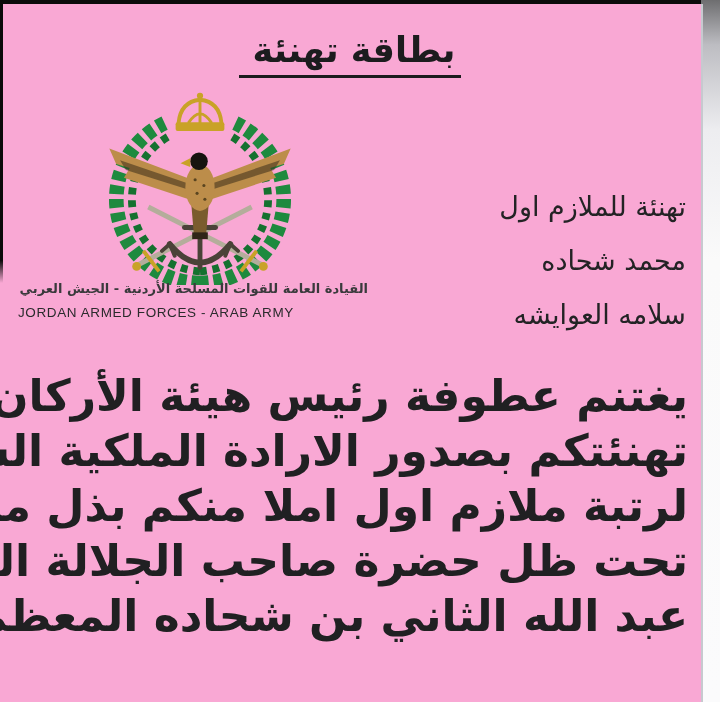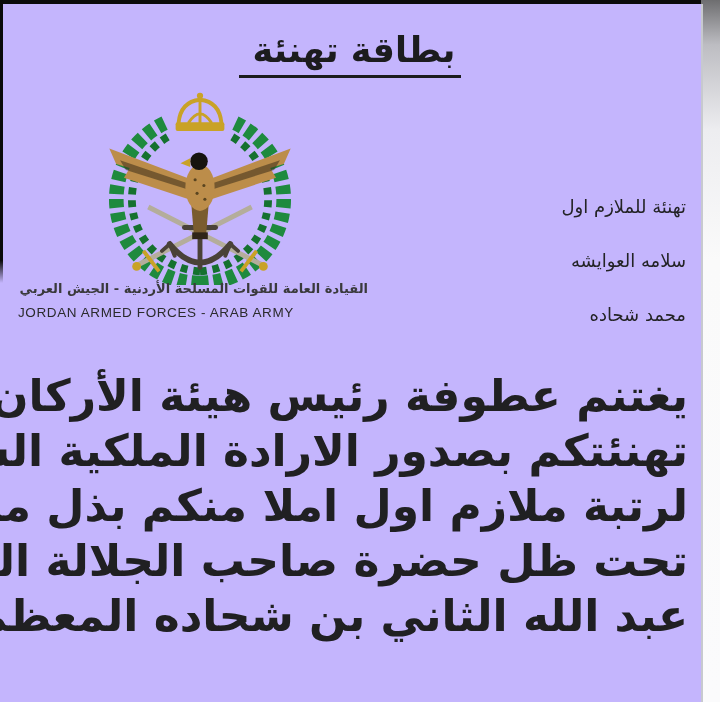--- a/index.html
+++ b/index.html
@@ -2,21 +2,21 @@
 <html lang="ar"><head>
 <meta charset="utf-8">
 <style>
   html,body{margin:0;padding:0;}
   body{
     width:720px;height:702px;
     background:#ffffff;
     font-family:"DejaVu Sans",sans-serif;
     position:relative;overflow:hidden;
   }
-  .card{position:absolute;inset:0;background:#c4b5fd;text-decoration:underline;}
+  .card{position:absolute;inset:0;background:#f9a8d4;text-decoration:underline;}
   
   .edge-top{position:absolute;top:0;left:0;width:720px;height:4px;background:#0b0b0b;}
   .edge-left{position:absolute;top:0;left:0;width:3px;height:283px;
     background:linear-gradient(to bottom,#0a0a0a 0 92%,rgba(10,10,10,0) 100%);}
   .edge-right{position:absolute;top:0;right:0;width:19px;height:702px;
     background:linear-gradient(to bottom,#6e6e70 0,#bdbdc2 45px,#ededf0 130px,#fafafa 260px,#fbfbfc 100%);}
   .edge-right-line{position:absolute;top:4px;right:17px;width:2px;height:698px;background:#c7c9cf;}
 
   .title-wrap{position:absolute;top:30px;left:0;width:700px;text-align:center;}
   .title{
@@ -33,21 +33,21 @@
   }
   .emblem-caption-en{
     position:absolute;left:18px;top:305px;width:340px;text-align:left;
     font-family:"Liberation Sans","DejaVu Sans",sans-serif;
     font-size:13.5px;color:#2b2b2d;letter-spacing:0.6px;white-space:nowrap;
   }
 
   .dedication{
     position:absolute;top:180px;right:34px;width:330px;
     direction:rtl;text-align:right;color:#232325;
-    font-size:18px;line-height:54px;
+    font-size:27px;line-height:54px;
   }
   .dedication div{white-space:nowrap;}
 
   .body-text{
     position:absolute;top:368px;right:32px;left:44px;
     direction:rtl;text-align:right;color:#202022;
     font-size:44px;font-weight:bold;line-height:55px;
   }
   .body-text div{white-space:nowrap;}
 </style>
@@ -115,22 +115,22 @@
       <line x1="115" y1="10" x2="115" y2="34" stroke-width="3" stroke="#c9a227"></line>
       <rect x="90" y="33" width="50" height="9" rx="2" fill="#c9a227"></rect>
     </g>
   </svg>
 
   <div class="emblem-caption-ar">القيادة العامة للقوات المسلحة الأردنية - الجيش العربي</div>
   <div class="emblem-caption-en">JORDAN ARMED FORCES - ARAB ARMY</div>
 
   <div class="dedication">
     <div>تهنئة للملازم اول</div>
+    <div>محمد شحاده</div>
     <div>سلامه العوايشه</div>
-    <div>محمد شحاده</div>
   </div>
 
   <div class="body-text">
     <div>يغتنم عطوفة رئيس هيئة الأركان المشتركة</div>
     <div>تهنئتكم بصدور الارادة الملكية السامية بالترفيع</div>
     <div>لرتبة ملازم اول املا منكم بذل مزيدا من العطاء</div>
     <div>تحت ظل حضرة صاحب الجلالة الهاشمية الملك</div>
     <div>عبد الله الثاني بن شحاده المعظم</div>
   </div>
 

